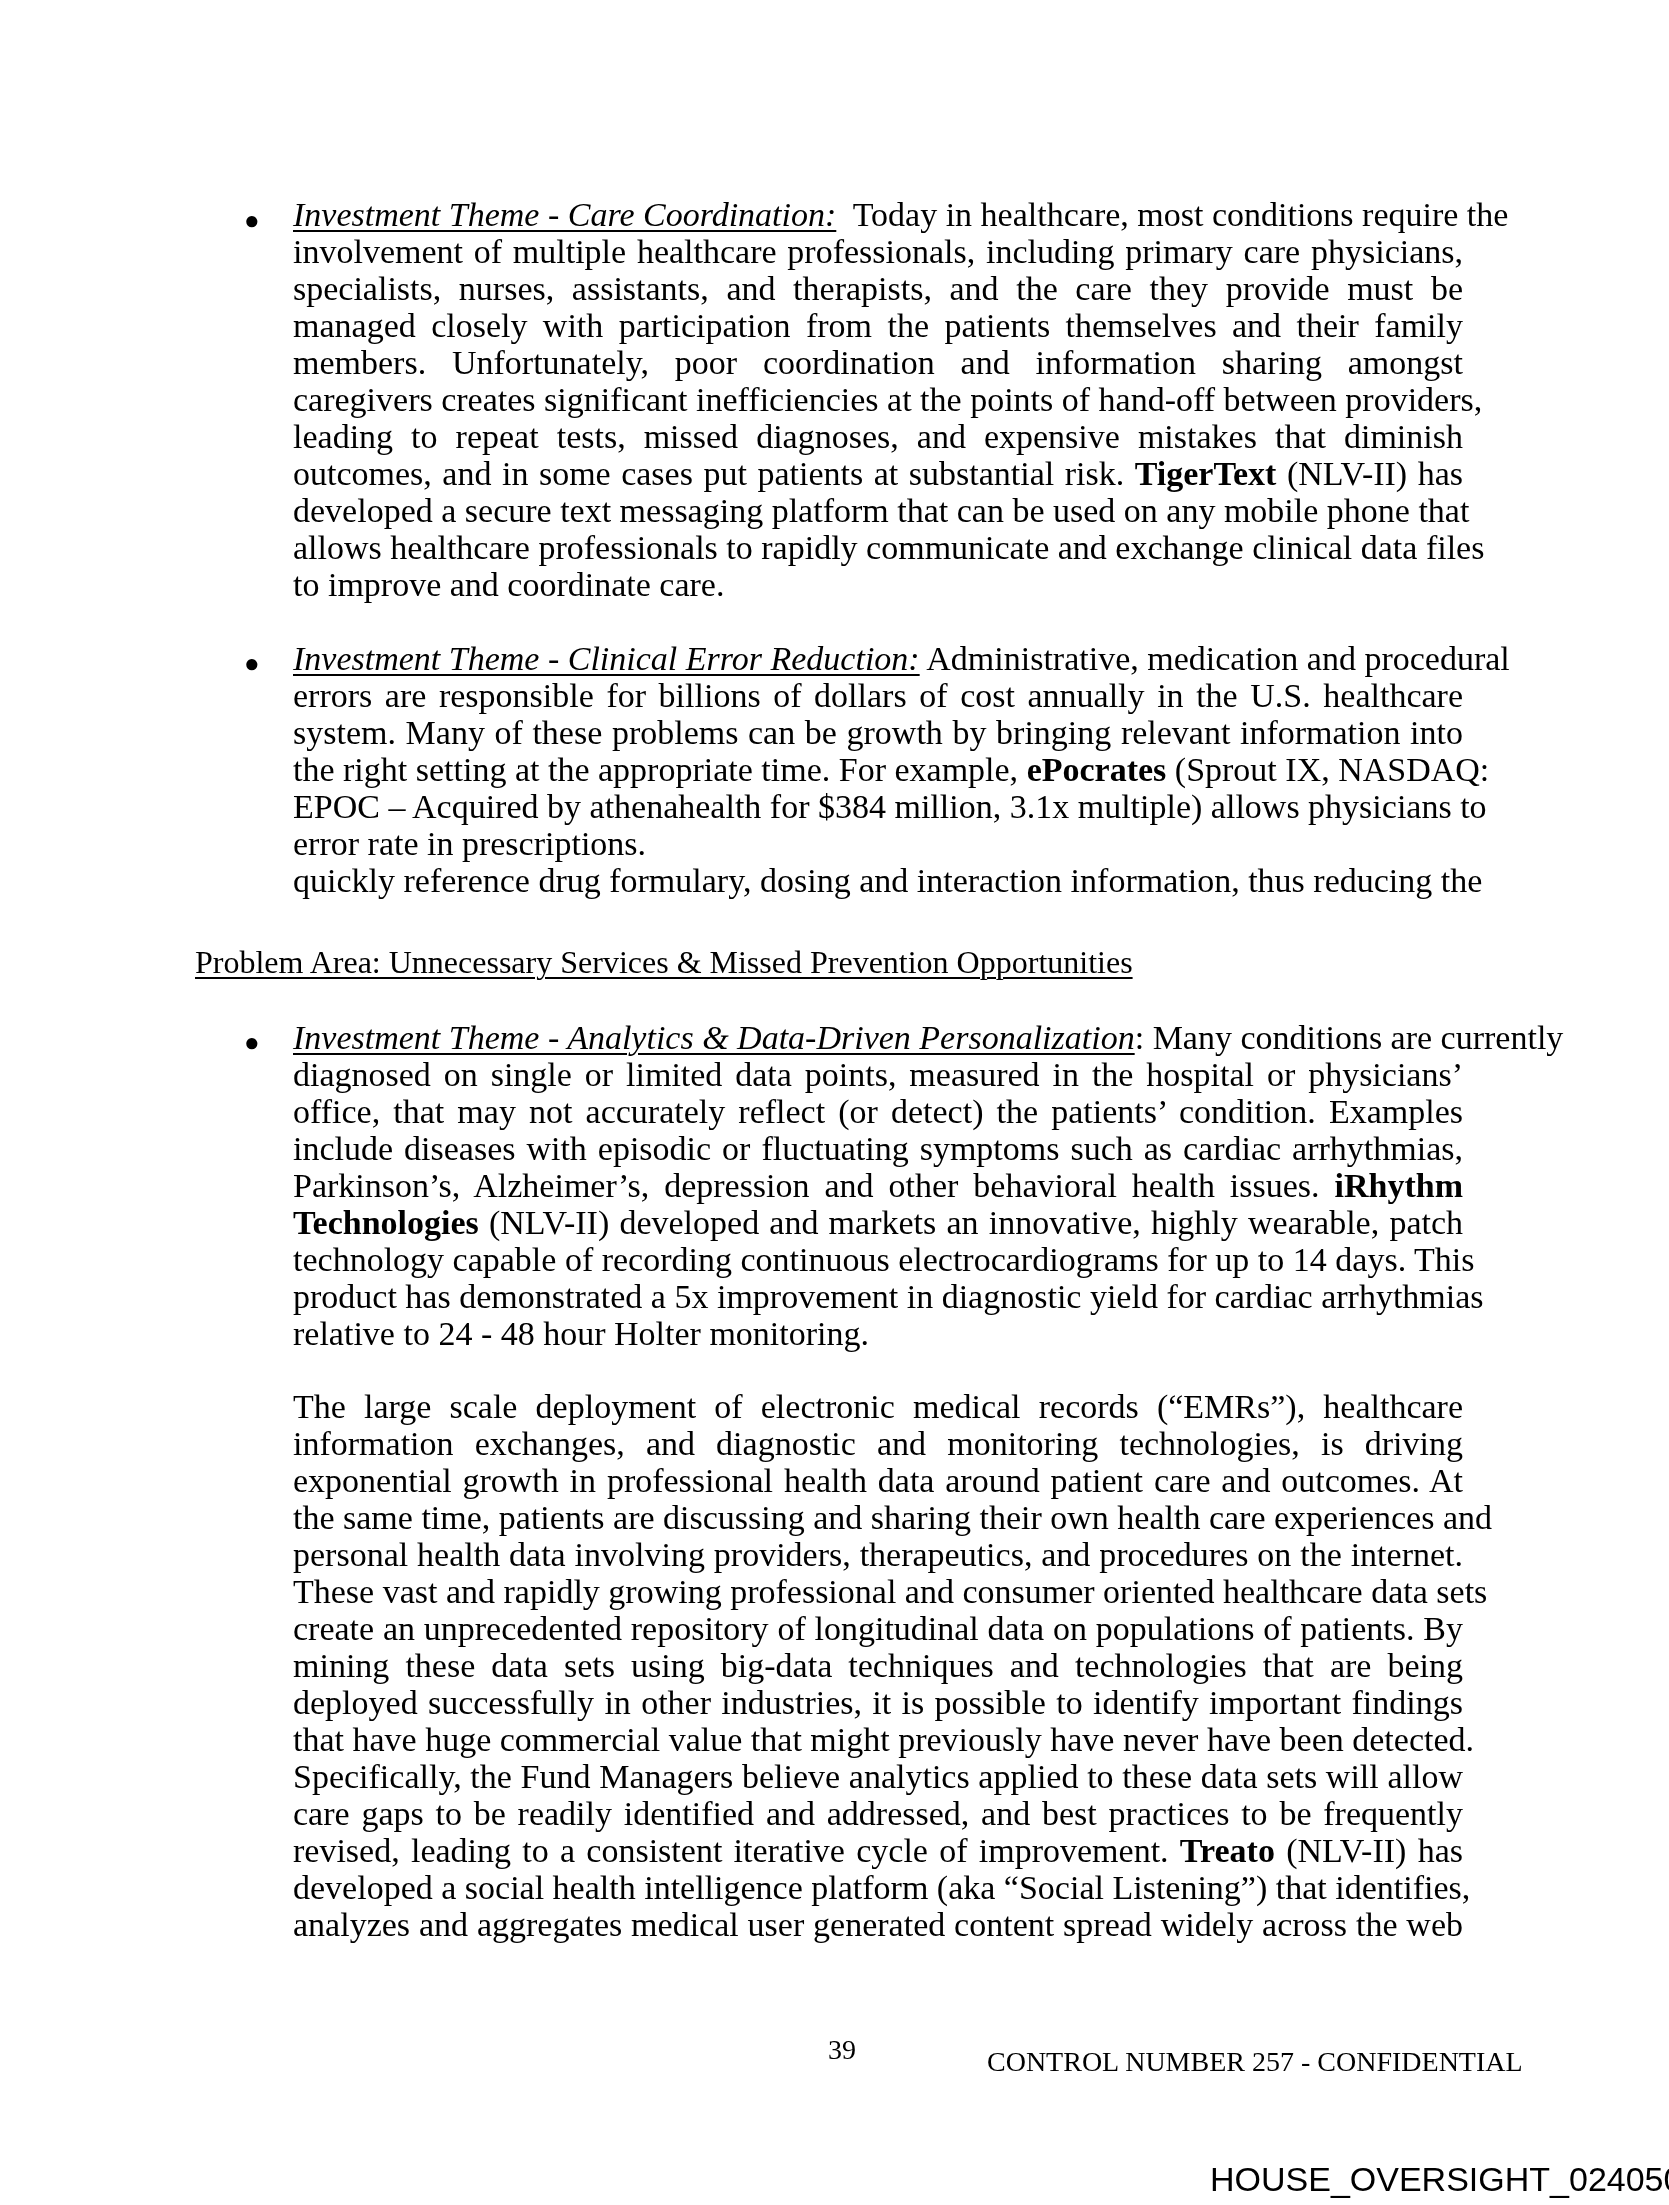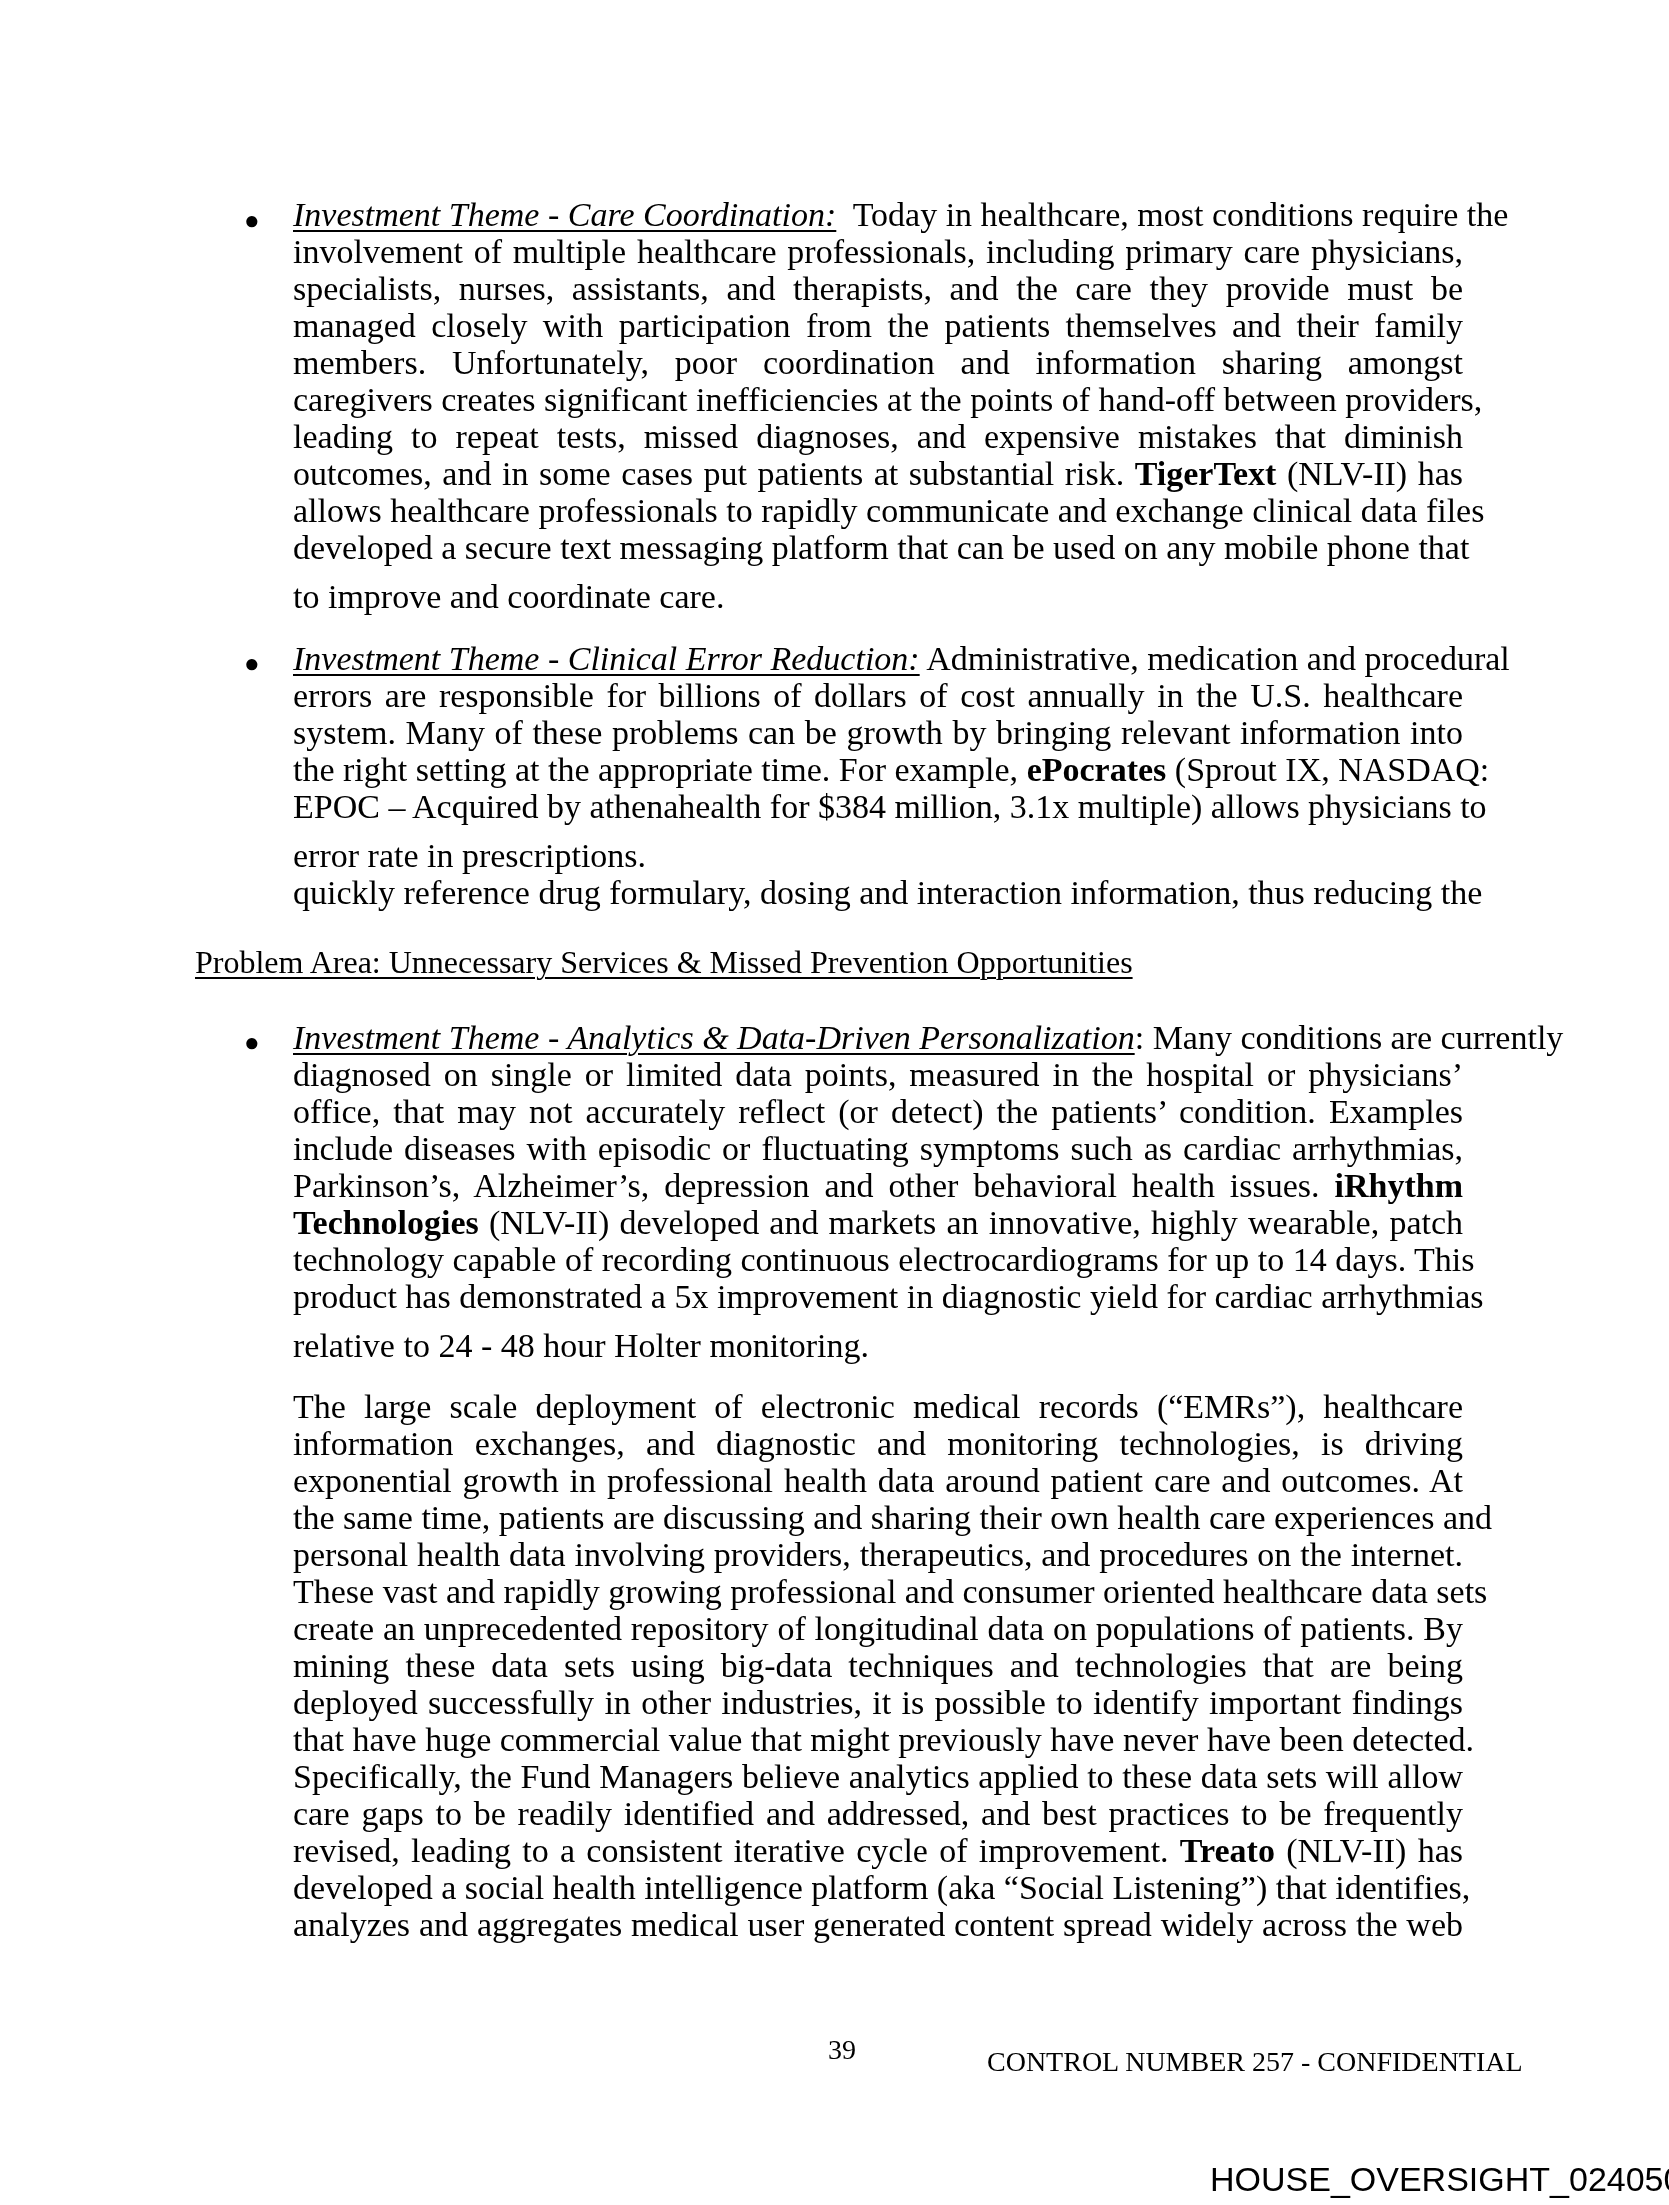--- a/index.html
+++ b/index.html
@@ -1,20 +1,20 @@
 <!DOCTYPE html>
 <html style="font-size:10.5px"><head>
 <meta charset="utf-8">
 <style>
   html, body { margin:0; padding:0; background:#fff; }
   body { width:1669px; height:2205px; position:relative; overflow:hidden; color:#000;
          font-family:"Liberation Serif","DejaVu Serif",serif; }
   .blk { position:absolute; left:293px; width:1170px; font-size:34px; line-height:37px; }
   .ln { display:block; text-align:justify; text-align-last:justify; white-space:nowrap; height:37px; overflow:visible; }
-  .ln.last { text-align-last:left;margin-top:12px; }
+  .ln.last { text-align-last:left; }
   .bullet { position:absolute; left:244px; font-size:26px; }
   .theme { font-style:italic; text-decoration:underline; text-decoration-thickness:2px; text-underline-offset:3.9px; }
   b { font-weight:bold; }
   .heading { position:absolute; left:195px; top:944px; font-size:32px; line-height:37px;
              text-decoration:underline; text-decoration-thickness:2px; text-underline-offset:3.9px; }
   .pagenum { position:absolute; left:828px; top:2034px; font-size:28px; }
   .control { position:absolute; left:987px; top:2046px; font-family:Liberation Serif, serif; font-size:28px; }
   .bates { position:absolute; left:1210px; top:2160px; font-family:"Liberation Sans",sans-serif; font-size:34px; letter-spacing:0; }
 </style>
 </head>
@@ -23,22 +23,22 @@
 <span class="bullet" style="top:206px">●</span>
 <div class="blk" style="top:196px">
   <span class="ln"><span class="theme">Investment Theme - Care Coordination:</span>&nbsp; <span>Today in healthcare, most conditions require the</span></span>
   <span class="ln">involvement of multiple healthcare professionals, including primary care physicians,</span>
   <span class="ln">specialists, nurses, assistants, and therapists, and the care they provide must be</span>
   <span class="ln">managed closely with participation from the patients themselves and their family</span>
   <span class="ln">members.   Unfortunately, poor coordination and information sharing amongst</span>
   <span class="ln">caregivers creates significant inefficiencies at the points of hand-off between providers,</span>
   <span class="ln">leading to repeat tests, missed diagnoses, and expensive mistakes that diminish</span>
   <span class="ln"><span>outcomes, and in some cases put patients at substantial risk.</span> <b>TigerText</b> <span>(NLV-II) has</span></span>
+  <span class="ln">developed a secure text messaging platform that can be used on any mobile phone that</span>
   <span class="ln">allows healthcare professionals to rapidly communicate and exchange clinical data files</span>
-  <span class="ln">developed a secure text messaging platform that can be used on any mobile phone that</span>
   <span class="ln last">to improve and coordinate care.</span>
 </div>
 
 <span class="bullet" style="top:649px">●</span>
 <div class="blk" style="top:640px">
   <span class="ln"><span class="theme">Investment Theme - Clinical Error Reduction:</span> <span>Administrative, medication and procedural</span></span>
   <span class="ln">errors are responsible for billions of dollars of cost annually in the U.S. healthcare</span>
   <span class="ln">system.  Many of these problems can be growth by bringing relevant information into</span>
   <span class="ln"><span>the right setting at the appropriate time. For example,</span> <b>ePocrates</b> <span>(Sprout IX, NASDAQ:</span></span>
   <span class="ln">EPOC – Acquired by athenahealth for $384 million, 3.1x multiple) allows physicians to</span>

